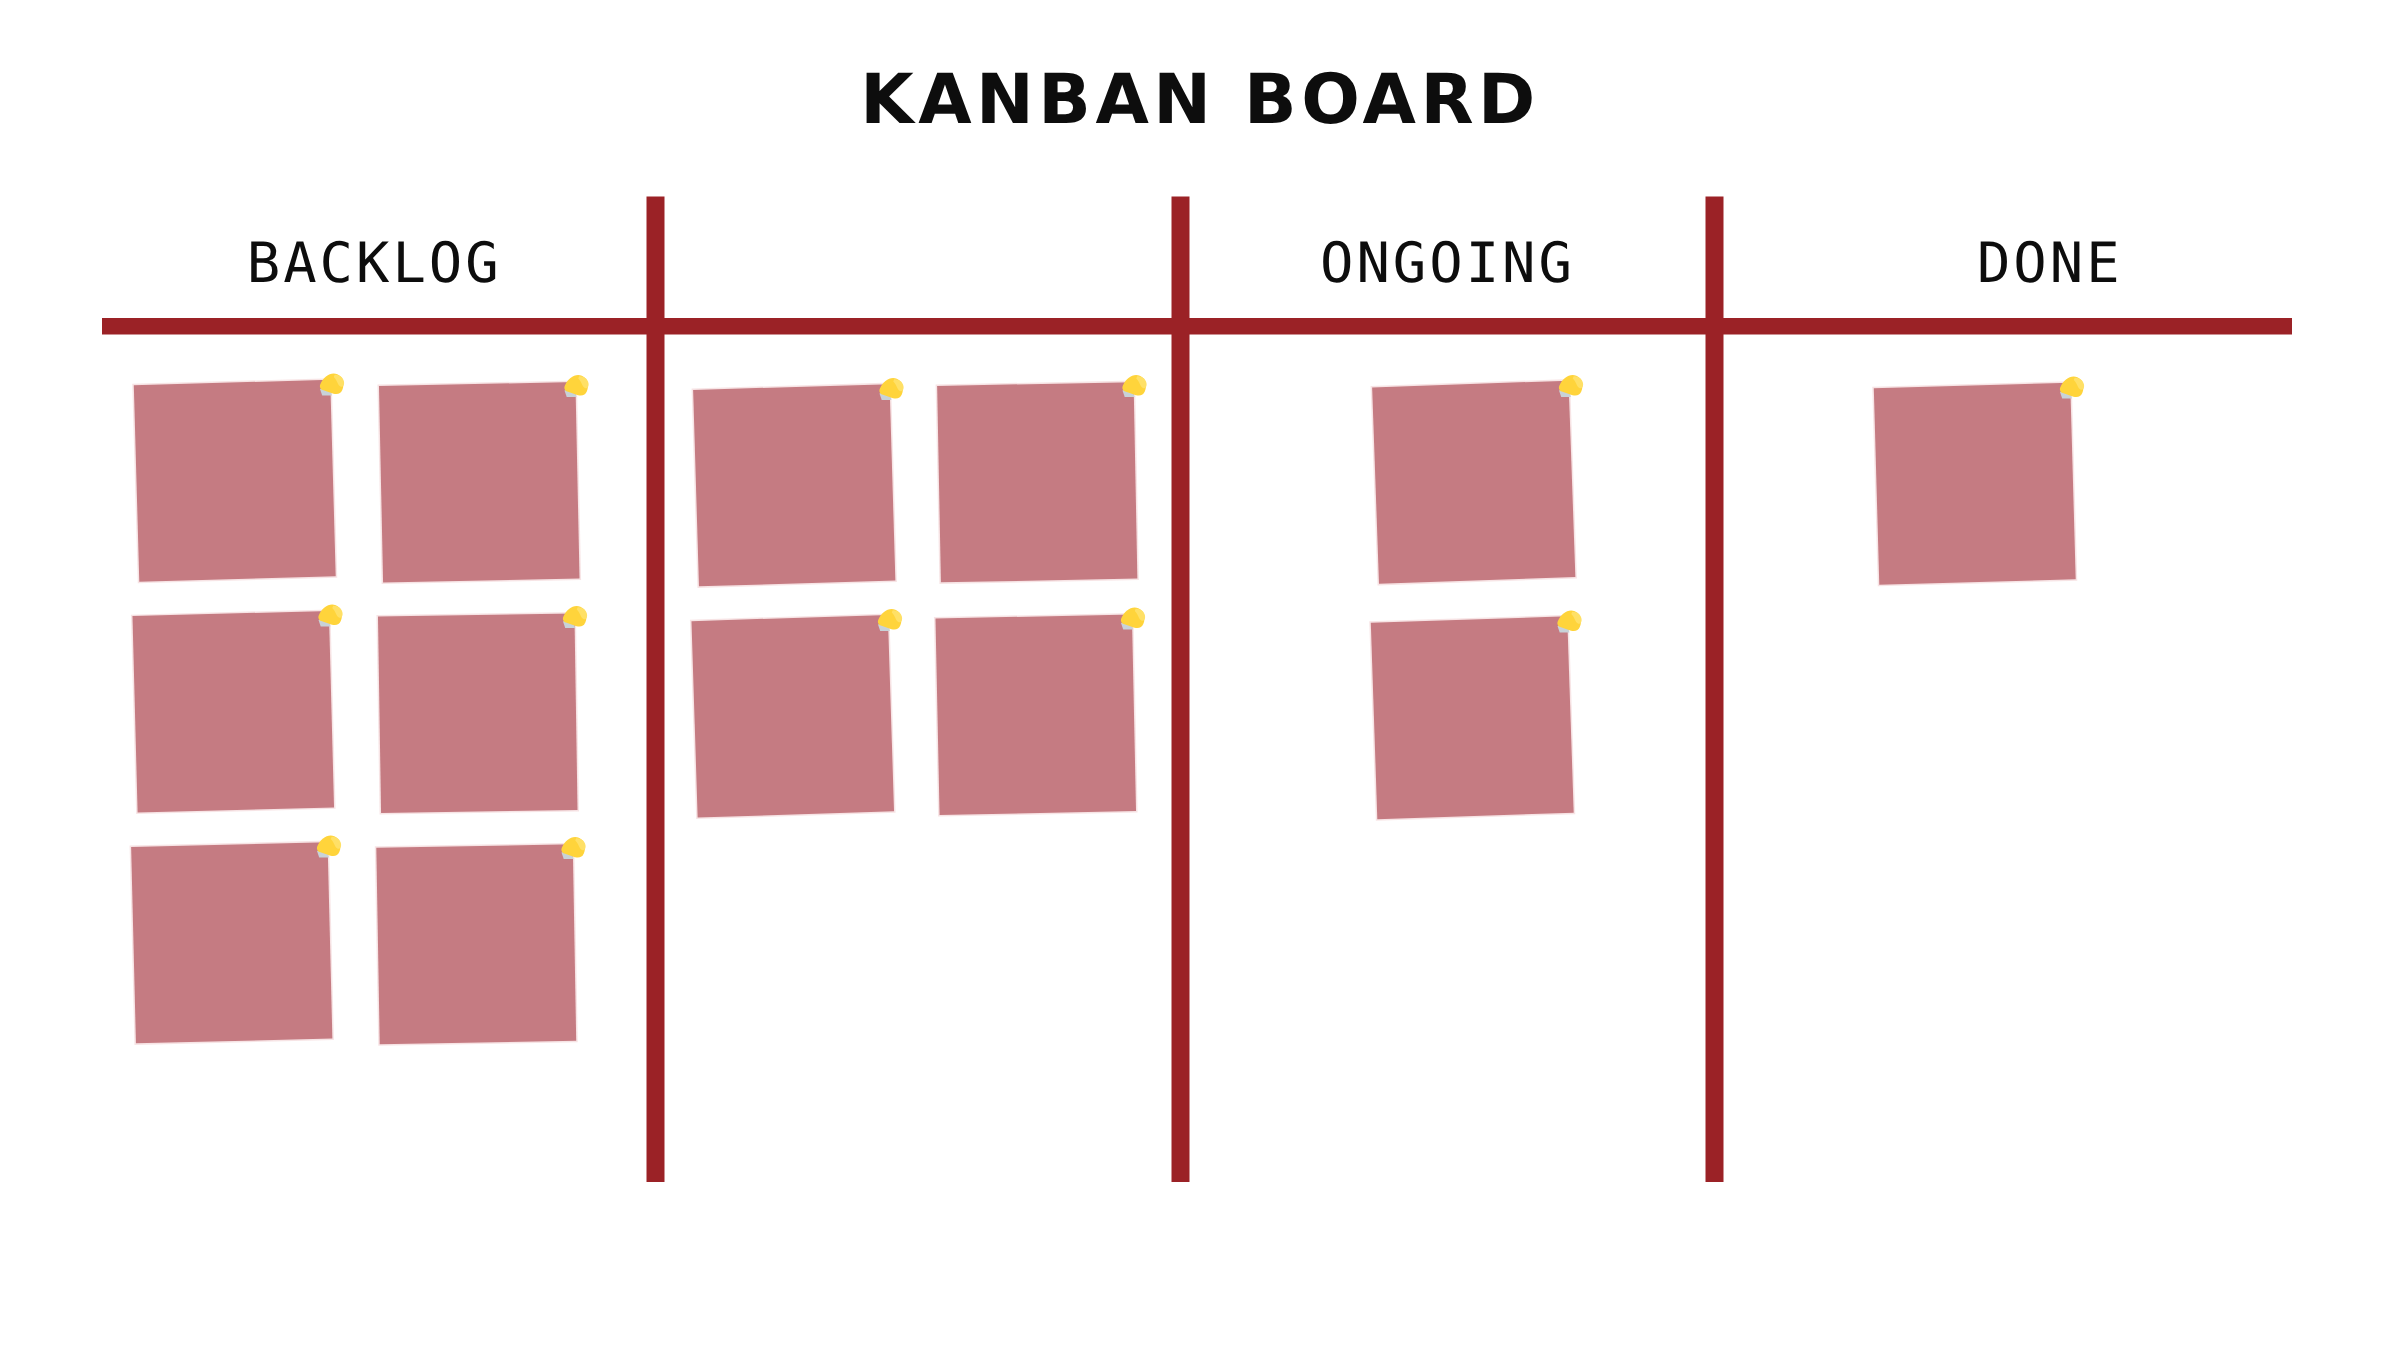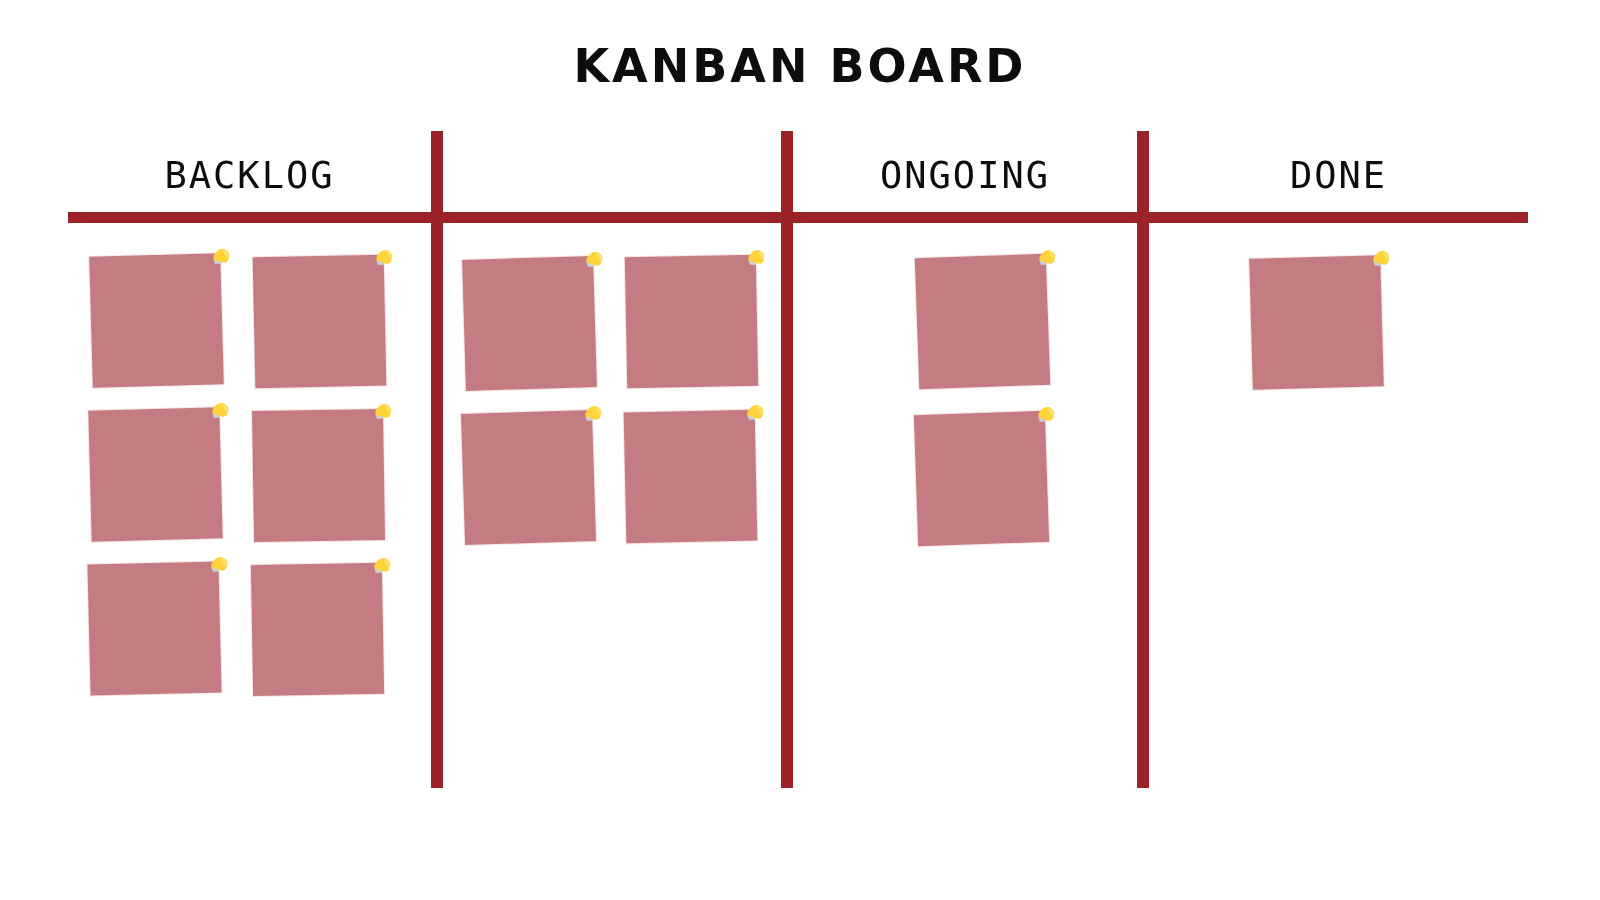--- a/index.html
+++ b/index.html
@@ -107,21 +107,21 @@
   <div class="board-title" style="color: rgb(13, 13, 13);">KANBAN BOARD</div>
 
   <div class="h-rule" style="background: rgb(155, 34, 38);"></div>
 
   <div class="v-rule d1" style="background: rgb(155, 34, 38);"></div>
   <div class="v-rule d2" style="background: rgb(155, 34, 38);"></div>
   <div class="v-rule d3" style="background: rgb(155, 34, 38);"></div>
 
   <div class="col-header c0" style="color: rgb(13, 13, 13);">BACKLOG</div>
   <div class="col-header c2" style="color: rgb(13, 13, 13);">ONGOING</div>
-  <div class="col-header c3" style="color: rgb(13, 13, 13);">DONE</div>
+  <div class="col-header c3" style="color: rgb(13, 13, 13); margin-left: 28px;">DONE</div>
 
   <div id="notes-layer">
       <div class="note-stack" style="left: 91px; top: 255px;">
         <div class="note" style="background: rgb(197, 123, 130); transform: rotate(-1.6deg);"></div>
         <span class="pin"><svg viewBox="0 0 38 38" width="38" height="38">
             <g transform="rotate(22 19 19)">
               <path d="M13.5 20.5 L18.5 16.0 L22.5 21.5 L16.5 24.0 Z" fill="#C8D2D8"></path>
               <path d="M12.5 17.5 C12.5 11.5 16.0 7.0 20.5 7.0 C25.0 7.0 27.5 11.0 27.5 15.5 C27.5 18.0 26.0 19.5 23.0 20.0 L15.5 20.5 C13.8 20.6 12.5 19.4 12.5 17.5 Z" fill="#FFD43B"></path>
               <path d="M19.0 8.0 C22.5 6.4 26.0 8.0 27.0 11.0 C27.6 12.9 26.8 14.2 25.2 13.8 C23.0 13.2 21.8 10.6 19.0 9.6 Z" fill="#FFE066"></path>
             </g>

